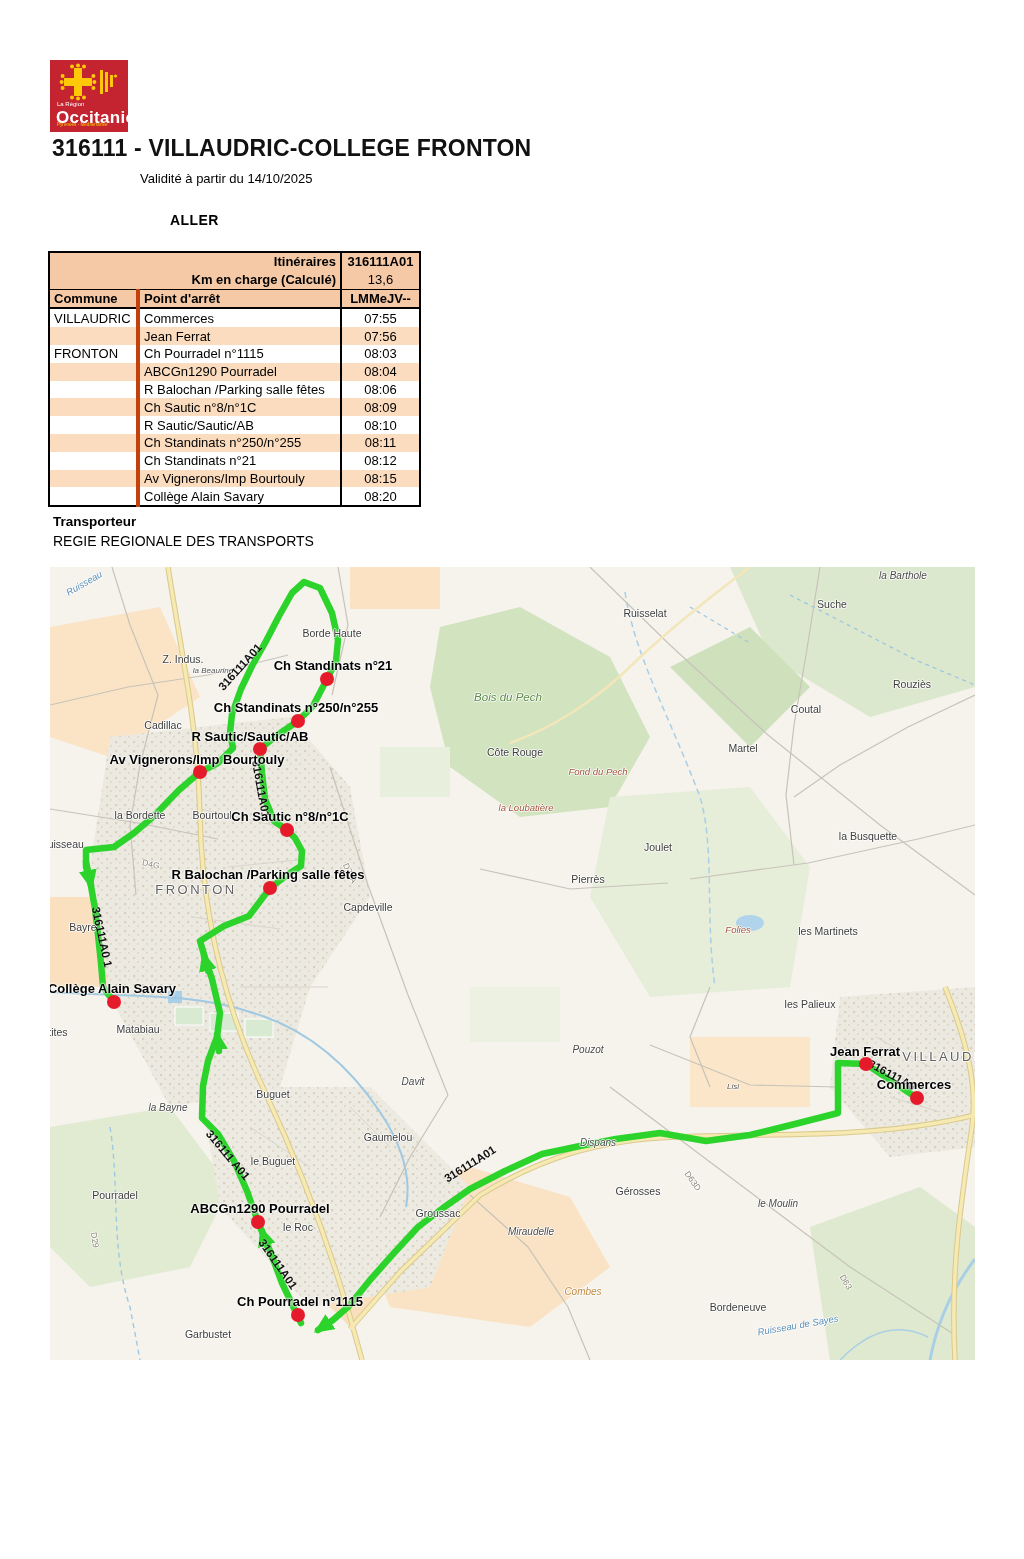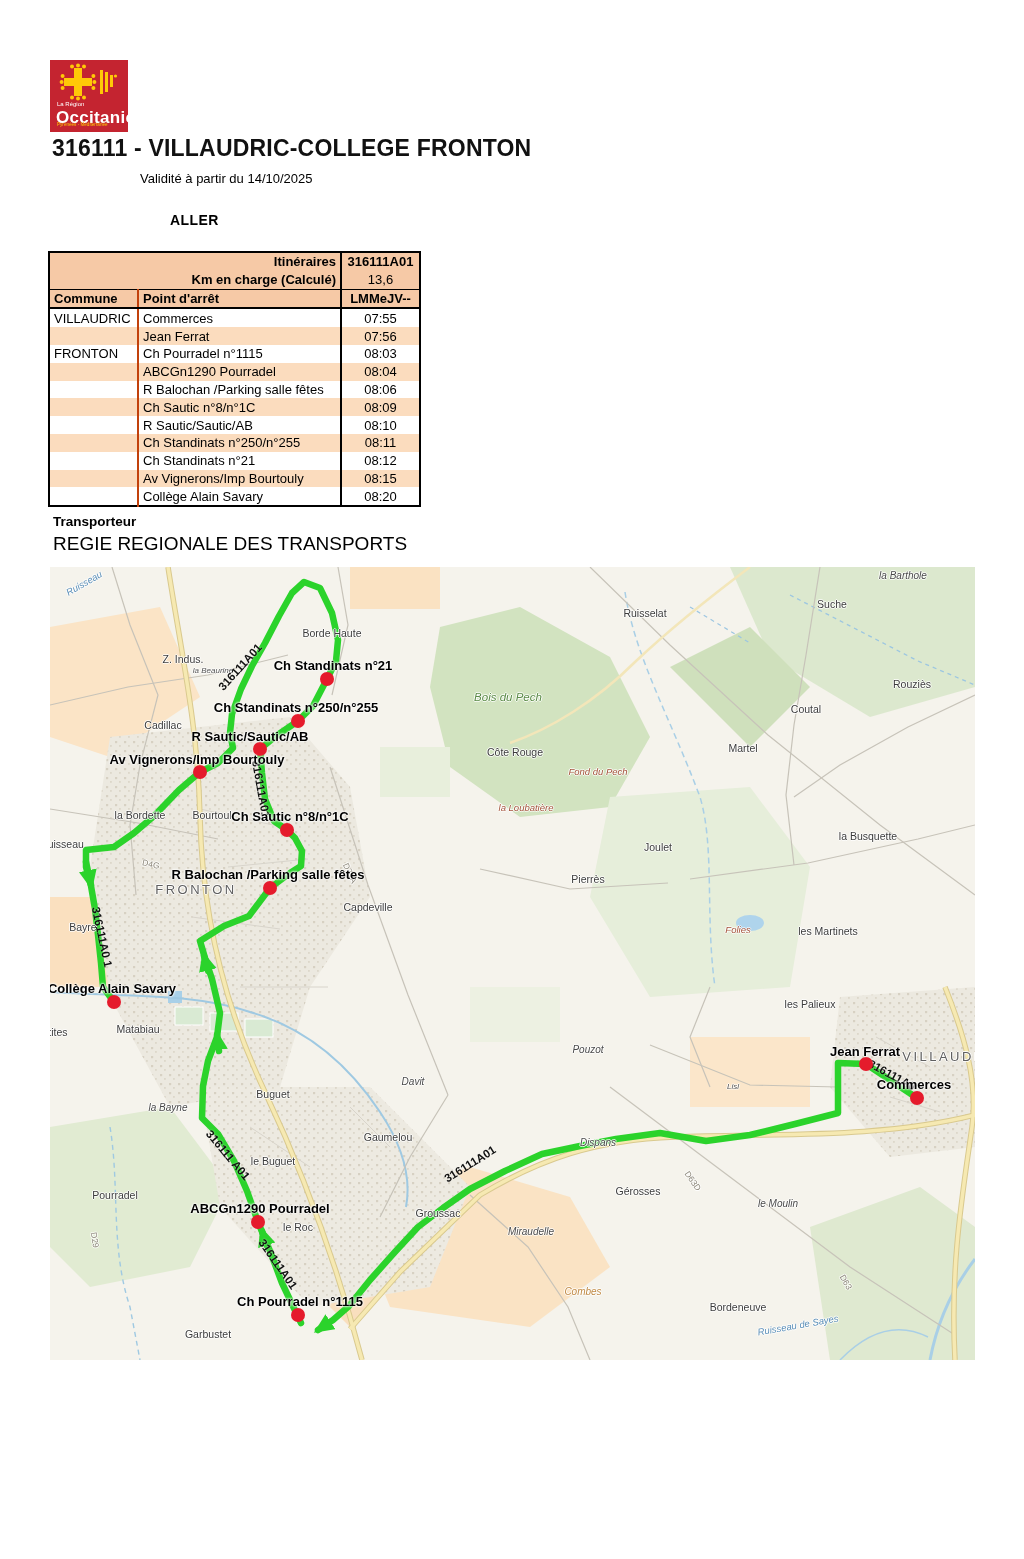--- a/index.html
+++ b/index.html
@@ -12,26 +12,26 @@
           background:var(--logo-bg,#C42430); overflow:hidden; }
   .logo svg { position:absolute; left:8px; top:3px; }
   .logo .l1 { position:absolute; left:7px; top:41px; font-size:6px; color:#fff; }
   .logo .l2 { position:absolute; left:6px; top:48px; font-size:17px; font-weight:bold; color:#fff; letter-spacing:.3px;}
   .logo .l3 { position:absolute; left:7px; top:62px; font-size:4.6px; color:var(--logo-cross,#FFC907); }
   
   .title { position:absolute; left:52px; top:135px; font-size:23px; font-weight:bold; color:#111; letter-spacing:.2px; }
   .validity { position:absolute; left:140px; top:171px; font-size:13px; }
   .direction { position:absolute; left:170px; top:212px; font-size:14px; font-weight:bold; letter-spacing:.4px; }
   .transporteur-lbl { position:absolute; left:53px; top:514px; font-size:13.5px; font-weight:bold; }
-  .transporteur-name { position:absolute; left:53px; top:533px; font-size:19px; }
+  .transporteur-name { position:absolute; left:53px; top:533px; font-size:14px; }
   
   table.tt { position:absolute; left:48px; top:251px; border-collapse:collapse;
              border:2px solid #000; font-size:13px; table-layout:fixed; }
   .tt td { height:17.8px; line-height:15px; padding:0 4px; white-space:nowrap; overflow:hidden;
-           border-left:2px solid #c2410c; vertical-align:middle; }
+           border-left:4px solid #c2410c; vertical-align:middle; }
   .tt td:first-child { border-left:none; }
   .tt td.timecol { border-left:2px solid #000; text-align:center; }
   .tt tr.hdr td { background:var(--hdr,#F6C9A6); }
   .tt tr.colhdr td { border-bottom:2px solid #000; border-top:1px solid #000; font-weight:bold; }
   .tt tr.stripe td { background:var(--stripe,#FBDCBE); }
   .tt .r { text-align:right; font-weight:bold; }
   .tt .b { font-weight:bold; }
   
   #maparea { position:absolute; left:50px; top:567px; width:925px; height:793px;
              background:#F5F3EC; overflow:hidden; }

